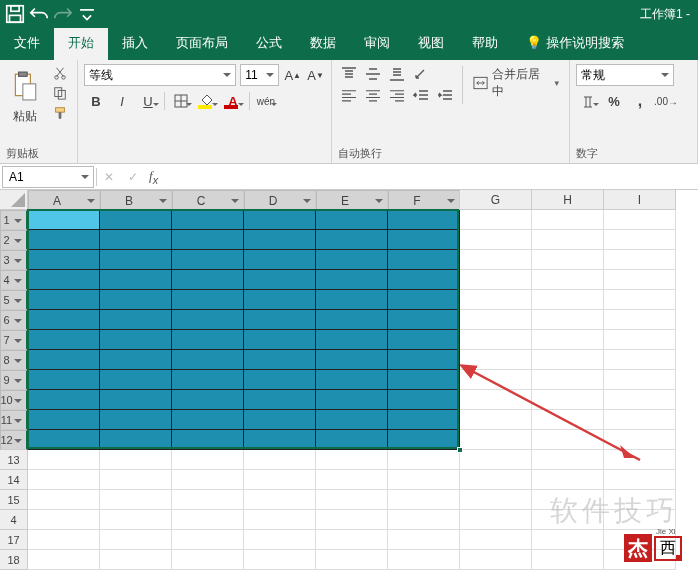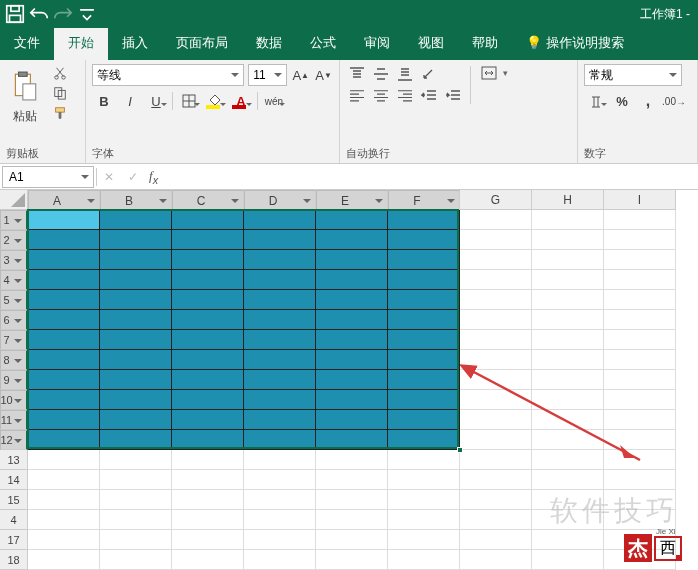--- a/index.html
+++ b/index.html
@@ -101,30 +101,30 @@
       </svg>
     </div>
   <span class="wb-name">工作簿1 -</span>
 </div>
 
 <div class="tabs" id="tabs">
     <div class="tab">文件</div>
     <div class="tab active">开始</div>
     <div class="tab">插入</div>
     <div class="tab">页面布局</div>
+    <div class="tab">公式</div>
     <div class="tab">数据</div>
-    <div class="tab">公式</div>
     <div class="tab">审阅</div>
     <div class="tab">视图</div>
     <div class="tab">帮助</div>
     <div class="tab"><span style="margin-right:4px">💡</span>操作说明搜索</div>
   </div>
 
 <div class="ribbon">
-  <div class="group" style="width:86px">
+  <div class="group" style="width:78px">
     <div class="group-body">
       <div class="clip-col">
         <div class="paste-big">
           <svg viewBox="0 0 24 28">
               <rect x="3" y="3" width="14" height="20" fill="#fff" stroke="#b07d2e"></rect>
               <rect x="6" y="1" width="8" height="4" fill="#888" stroke="#555"></rect>
               <rect x="10" y="12" width="12" height="15" fill="#fff" stroke="#888"></rect>
             </svg>
         </div>
         <div style="font-size:12px;color:#444;cursor:pointer">粘贴</div>
@@ -184,21 +184,20 @@
             <span class="fill-sw" style="background:#ffeb00"></span>
           </div>
         <div class="fbtn drop">
             <span style="color:#c00;font-weight:bold">A</span>
             <span class="fill-sw" style="background:#c00"></span>
           </div>
         <div style="width:1px;background:#ccc;margin:2px 2px"></div>
         <div class="fbtn drop" style="font-size:10px">wén</div>
       </div>
     </div>
-    <div class="group-label">字体</div>
   </div>
 
   <div class="group" style="width:238px">
     <div class="align-body">
       <div class="align-col">
         <div class="align-row">
           <div class="a-ico">
               <svg viewBox="0 0 16 14">
                 <path d="M1 1h14M4 4h8M4 7h8M4 10h8"></path>
               </svg>
@@ -247,20 +246,21 @@
             </div>
         </div>
       </div>
       <div style="width:1px;background:#ccc;margin:2px 0"></div>
       <div class="align-col">
         <div class="wrap-opt">
             <svg viewBox="0 0 16 14" stroke="#555" fill="none">
               <rect x="1" y="1" width="14" height="12"></rect>
               <path d="M4 7h8M6 5l-2 2 2 2M10 5l2 2-2 2"></path>
             </svg>
+            <span>合并后居中</span>
             <span style="margin-left:2px;font-size:9px;color:#666">▾</span>
           </div>
       </div>
     </div>
     <div class="group-label">自动换行</div>
   </div>
 
   <div class="group" style="flex:1">
     <div class="num-body">
       <div class="sel" style="width:98px">

